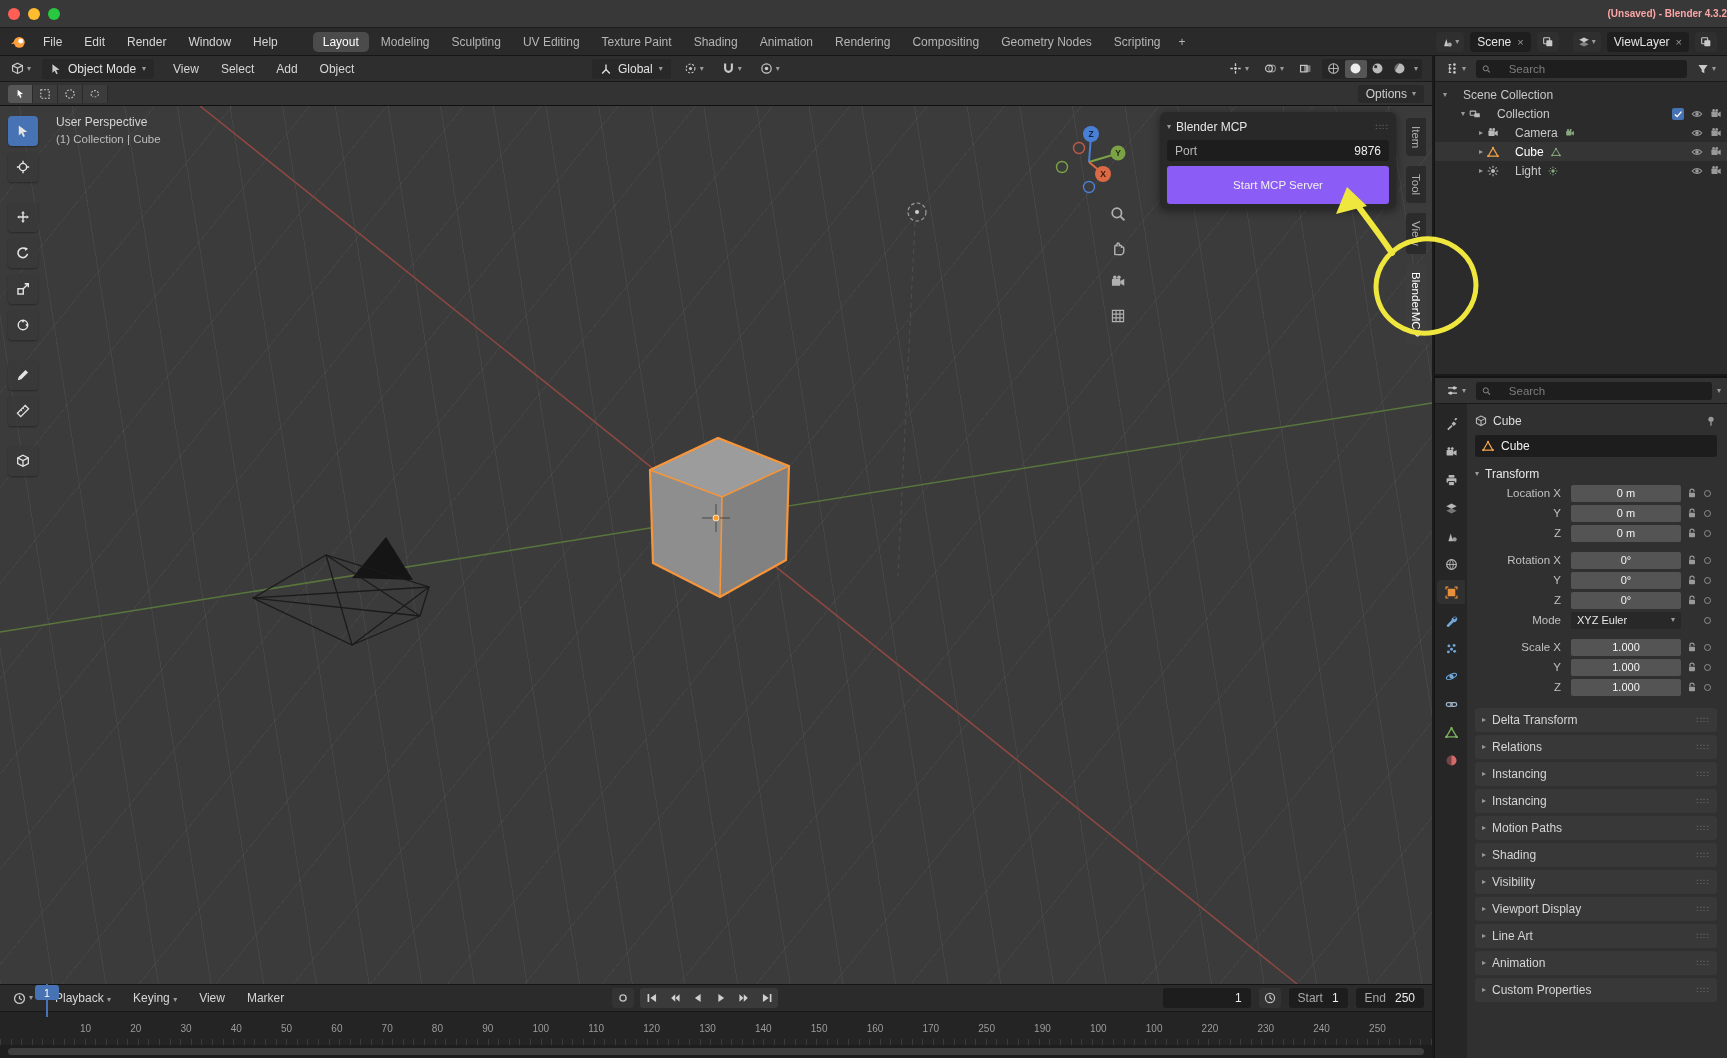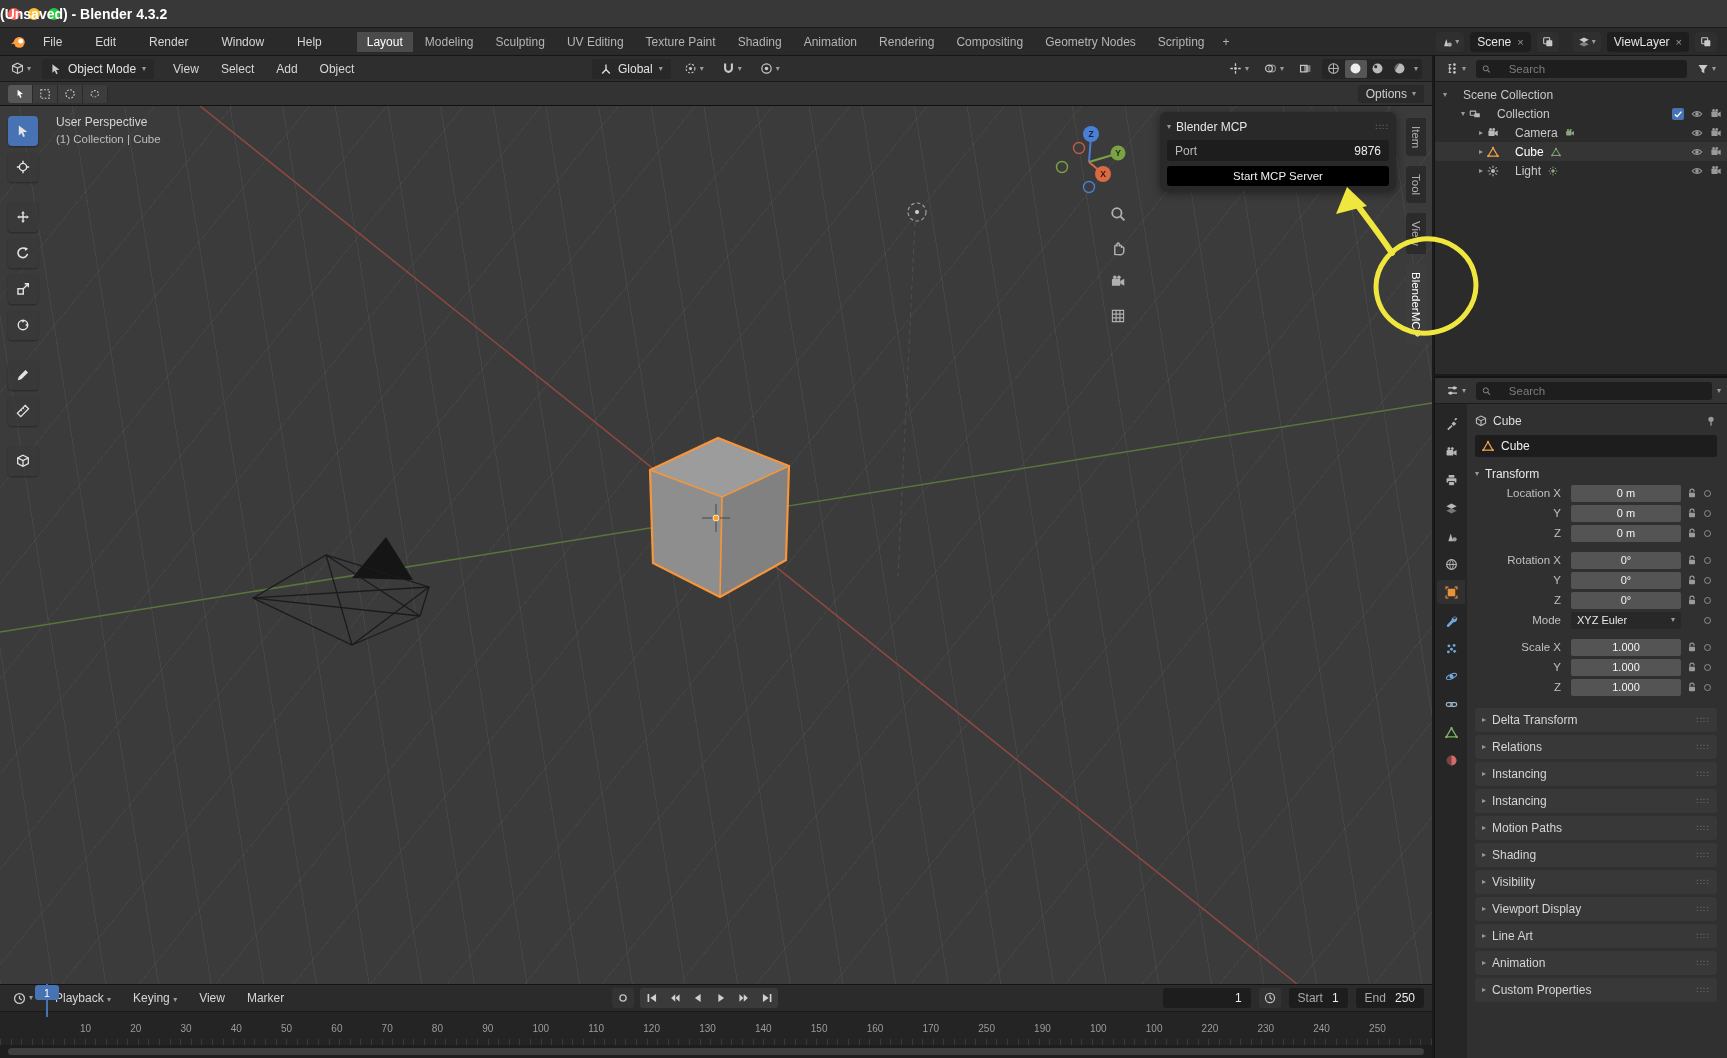--- a/index.html
+++ b/index.html
@@ -7,27 +7,27 @@
 body{position:relative;background:#1a1a1a;font-family:"Liberation Sans","DejaVu Sans",sans-serif;font-size:12px;color:#d0d0d0}
 svg{display:block}
 .i10{width:10px;height:10px}.i12{width:12px;height:12px}.i13{width:13px;height:13px}.i14{width:14px;height:14px}.i16{width:16px;height:16px}
 .chev{font-size:8px;color:#9a9a9a;line-height:1}
 .chevr{font-size:8px;color:#9a9a9a;line-height:1}
 .grip{font-size:9px;color:#707070;letter-spacing:1px}
 .xclose{font-size:11px;color:#9a9a9a}
 
 #titlebar{position:absolute;left:0;top:0;width:1727px;height:28px;background:#383838;border-bottom:1px solid #1c1c1c;display:flex;align-items:center}
 .tl{width:12px;height:12px;border-radius:50%;margin-left:8px}
-#title-text{position:absolute;left:0;right:0;text-align:left;font-weight:bold;font-size:14px;color:#ffffff}
+#title-text{position:absolute;left:0;right:0;text-align:right;font-weight:bold;font-size:10px;color:#fca5a5}
 
 #topbar{position:absolute;left:0;top:28px;width:1727px;height:28px;background:#2a2a2a;border-bottom:1px solid #161616;display:flex;align-items:center;padding:0 10px}
-#topbar .menus{display:flex;gap:15px;margin-left:8px}
+#topbar .menus{display:flex;gap:4px;margin-left:8px}
 .tmenu{padding:3px 9px;border-radius:4px;color:#d6d6d6}
 #workspaces{display:flex;gap:2px;margin-left:26px}
-.ws{padding:3px 10px;border-radius:0;color:#b5b5b5}
+.ws{padding:3px 10px;border-radius:5px;color:#b5b5b5}
 .ws.active{background:#4b4b4b;color:#fff}
 .ws-add{padding:3px 8px;color:#b5b5b5}
 #topbar-right{margin-left:auto;display:flex;align-items:center;gap:6px}
 .tb-field{display:flex;align-items:center;gap:6px;background:#1e1e1e;border-radius:4px;height:20px;padding:0 7px;color:#e4e4e4}
 .tb-iconbtn{display:flex;align-items:center;gap:2px;background:#2f2f2f;border-radius:4px;height:20px;padding:0 5px;color:#c9c9c9}
 
 #vp-header{position:absolute;left:0;top:56px;width:1432px;height:26px;background:#2e2e2e;border-bottom:1px solid #191919;display:flex;align-items:center;padding:0 6px}
 .hdr-btn{display:flex;align-items:center;gap:3px;padding:2px 5px;border-radius:3px;color:#c9c9c9}
 .dropdown{display:flex;align-items:center;gap:6px;background:#282828;border-radius:3px;height:20px;padding:0 8px;color:#e2e2e2}
 #vp-menus{display:flex;gap:4px;margin-left:10px}
@@ -52,21 +52,21 @@
 .tool-btn{width:30px;height:30px;border-radius:4px;background:#3a3a3acc;display:flex;align-items:center;justify-content:center;color:#e4e4e4;box-shadow:0 1px 2px rgba(0,0,0,.35)}
 .tool-btn.active{background:#4772b3}
 .tool-gap{height:8px}
 #nav-icons{position:absolute;left:1106px;top:96px;display:flex;flex-direction:column;gap:10px}
 .nav-btn{width:24px;height:24px;display:flex;align-items:center;justify-content:center;color:#c5c5c5;opacity:.85}
 
 #mcp{position:absolute;left:1160px;top:6px;width:236px;background:rgba(40,40,40,.97);border-radius:6px;padding:5px 7px;box-shadow:0 2px 10px rgba(0,0,0,.45);z-index:5}
 #mcp .hdr{display:flex;align-items:center;gap:5px;height:20px;color:#e6e6e6}
 #mcp .portrow{display:flex;justify-content:space-between;align-items:center;background:#1d1d1d;border-radius:3px;height:21px;padding:0 8px;margin:3px 0 5px}
 #mcp .portrow .pl{color:#b9b9b9}#mcp .portrow .pv{color:#ededed}
-#mcp .startbtn{height:20px;background:#000000;border-radius:3px;display:flex;align-items:center;justify-content:center;color:#f0f0f0;font-size:11.5px}
+#mcp .startbtn{height:38px;background:#8b5cf6;border-radius:3px;display:flex;align-items:center;justify-content:center;color:#f0f0f0;font-size:11.5px}
 
 #side-tabs{position:absolute;left:1406px;top:12px;display:flex;flex-direction:column;z-index:4}
 .vtab{writing-mode:vertical-rl;text-orientation:mixed;background:#2b2b2b;color:#b0b0b0;border-radius:4px 0 0 4px;padding:8px 4px;margin-bottom:10px;font-size:11.5px;text-align:center}
 .vtab.active{background:#3d3d3d;color:#fff}
 
 #outliner{position:absolute;left:1434px;top:56px;width:293px;height:318px;background:#2b2b2b;border-left:1px solid #141414}
 .panel-hdr{height:26px;background:#333;border-bottom:1px solid #1a1a1a;display:flex;align-items:center;padding:0 6px;gap:5px}
 .searchbox{flex:1;display:flex;align-items:center;gap:18px;background:#1e1e1e;border-radius:3px;height:18px;padding:0 6px;color:#8a8a8a}
 .searchbox input{background:transparent;border:none;outline:none;color:#cfcfcf;font-size:11.5px;width:100%;font-family:inherit}
 .searchbox input::placeholder{color:#7d7d7d}

